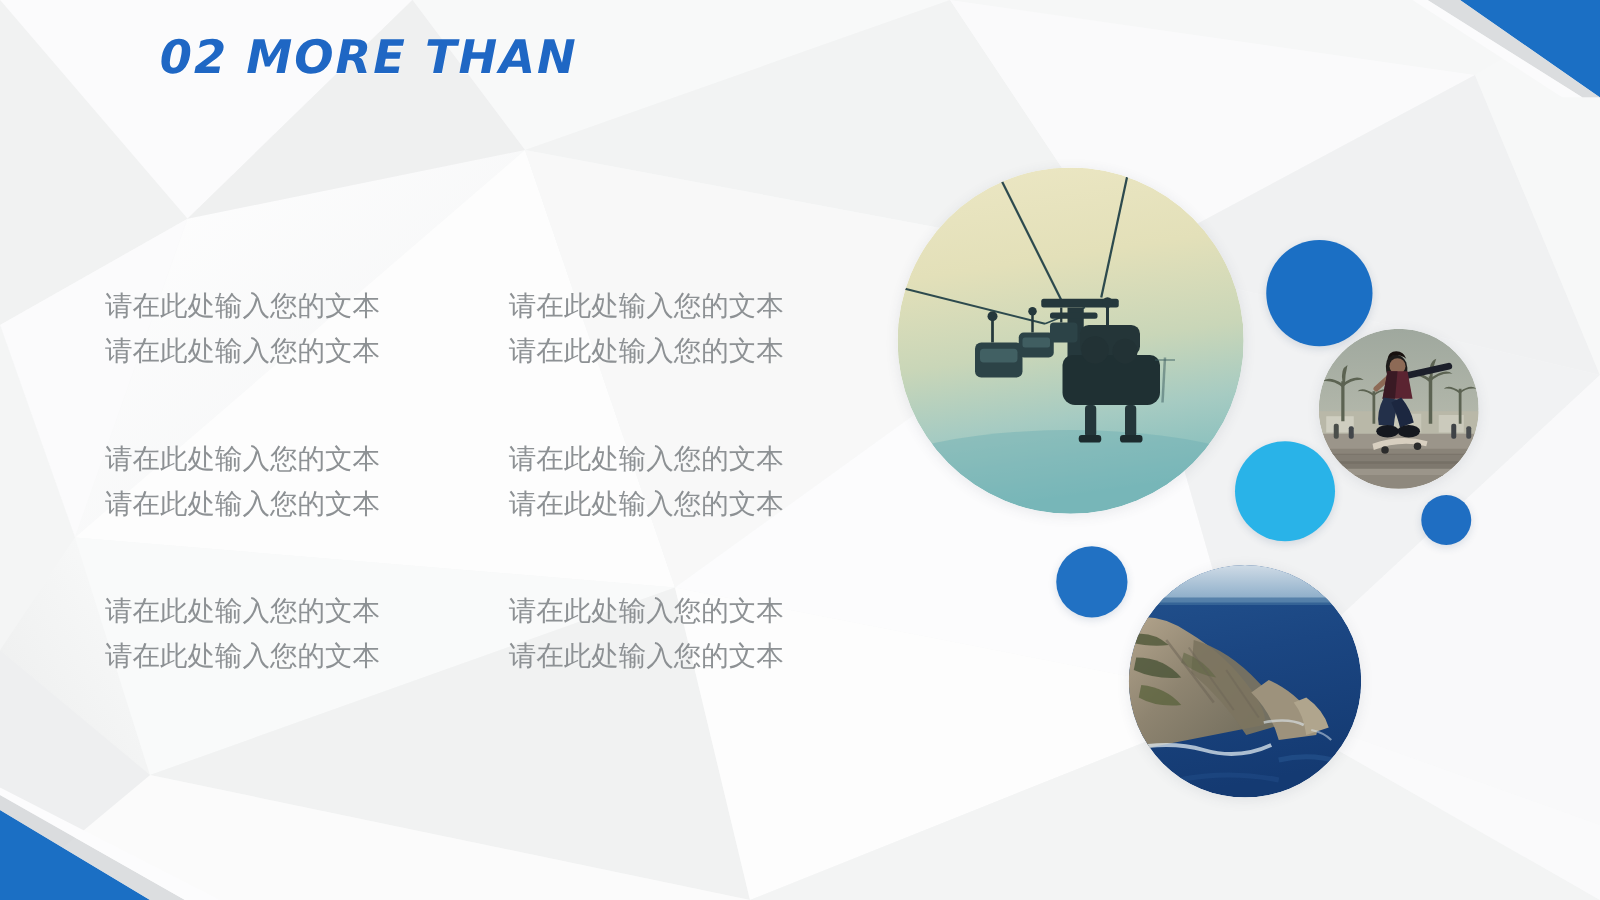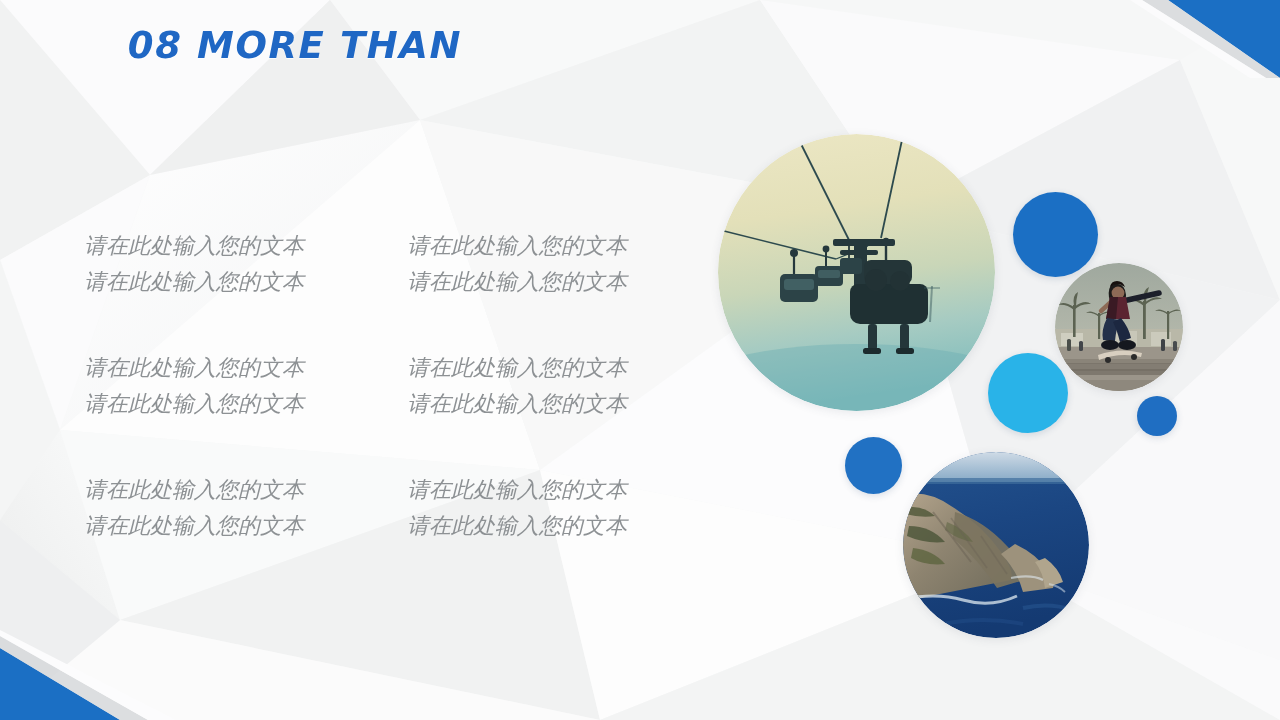--- a/index.html
+++ b/index.html
@@ -56,21 +56,21 @@
     grid-template-columns:323px 277px;
     grid-auto-rows:122px;
   }
   .text-block {
     font-family:"DejaVu Sans", sans-serif;
     font-size:22px;
     line-height:36px;
     color:#8d9194;
     white-space:nowrap;
   }
-  .text-block .line { display:block;font-style:italic; }
+  .text-block .line { display:block; }
 
   
   .circle { position:absolute; border-radius:50%; }
   .photo  { overflow:hidden; box-shadow:0 2px 10px rgba(60,70,90,.10); }
   .photo svg { display:block; width:100%; height:100%; }
 
   .dot-shadow { box-shadow:0 2px 7px rgba(40,70,110,.16); }
 </style>
 </head>
 <body>
@@ -124,21 +124,21 @@
     <polygon points="40,0 52,0 176,78 160,78" fill="#fbfbfc"></polygon>
   </svg>
 
   <svg class="corner-bl" viewBox="0 0 190 90">
     <polygon points="0,18 0,90 120,90" fill="#1b6fc4"></polygon>
     <polygon points="0,6 0,18 120,90 148,90" fill="#d6d8da" opacity=".85"></polygon>
     <polygon points="0,0 0,6 148,90 176,90" fill="#fcfcfd"></polygon>
   </svg>
 
   <div id="title">
-    <span>08 MORE THAN</span><br>
+    <span>02 MORE THAN</span><br>
   </div>
 
   <div id="text-grid">
 
     <div class="text-block">
       <span class="line">请在此处输入您的文本</span>
       <span class="line">请在此处输入您的文本</span>
     </div>
     <div class="text-block">
       <span class="line">请在此处输入您的文本</span>

